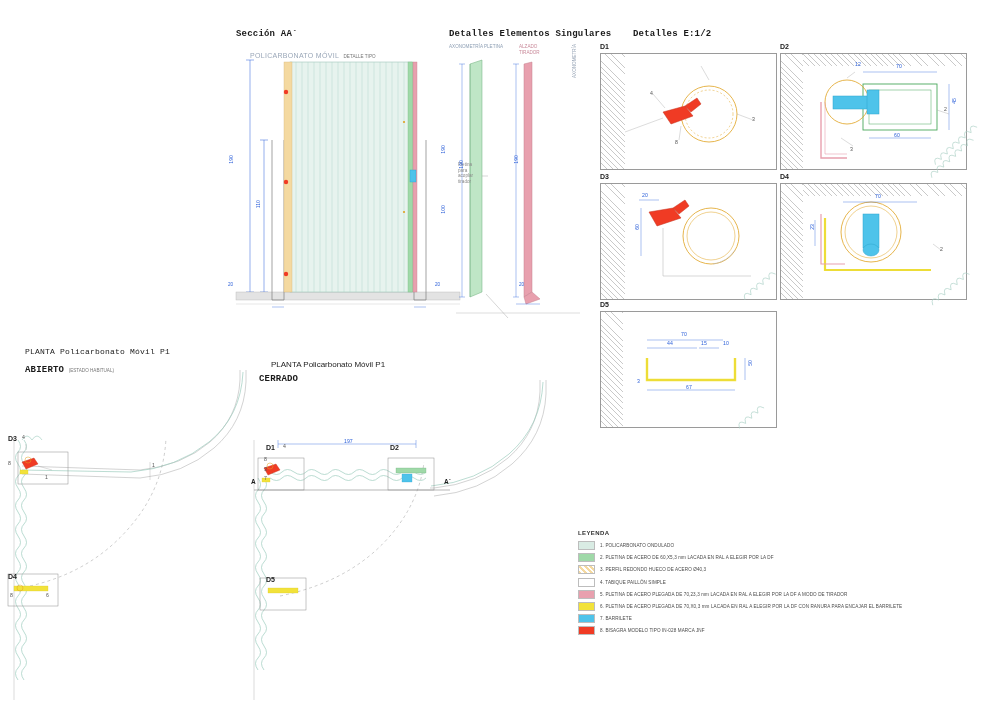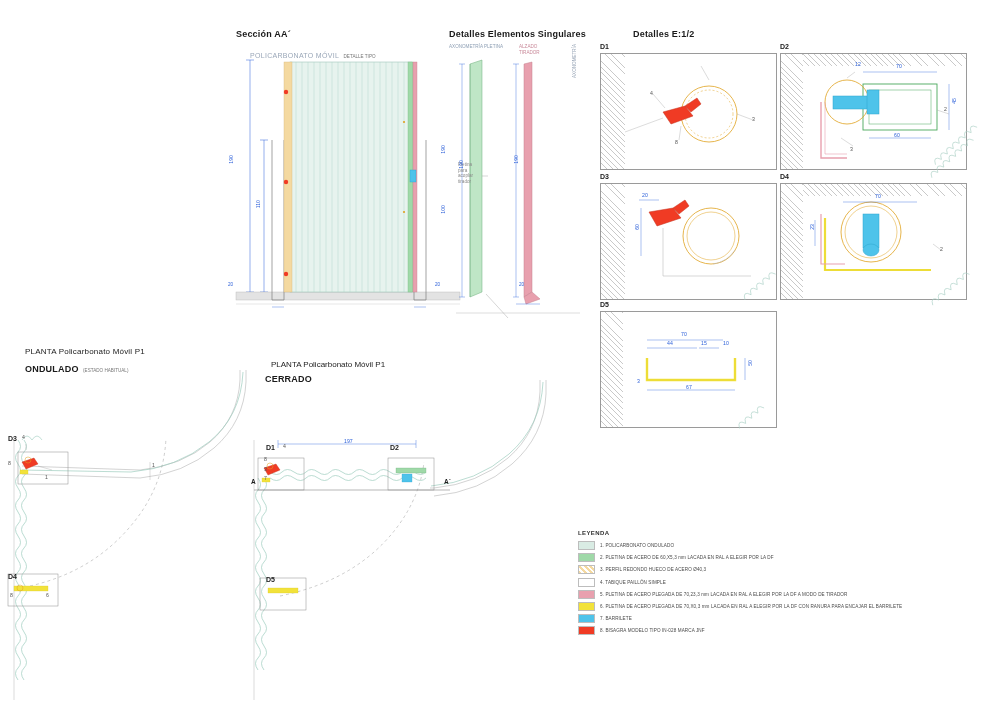--- a/index.html
+++ b/index.html
@@ -1,19 +1,19 @@
 <!DOCTYPE html>
 <html><head>
 <meta charset="utf-8">
 <style>
   html,body{margin:0;padding:0;background:#ffffff;}
   body{width:1000px;height:707px;position:relative;overflow:hidden;
        font-family:"Liberation Sans", sans-serif;color:#222;}
   .abs{position:absolute;}
-  .ttl{font-size:9px;font-weight:bold;letter-spacing:.2px;color:#1a1a1a;}
+  .ttl{font-size:9px;font-weight:bold;letter-spacing:.2px;color:#1a1a1a;font-family:Liberation Mono, monospace;}
   .sub{font-size:7px;color:#6d6d6d;letter-spacing:.3px;}
   .tiny{font-size:5.2px;color:#555;}
   .tiny2{font-size:4.6px;color:#777;}
   .dimtxt{font-size:5.2px;color:#2b5fd9;}
   .panelbox{position:absolute;border:0.7px solid #9a9a9a;background:#ffffff;}
   .hatch{background-image:repeating-linear-gradient(45deg,#c9c9c9 0 0.6px,transparent 0.6px 4px);}
   .dlabel{font-size:7px;font-weight:bold;color:#1a1a1a;}
   .legrow{display:flex;align-items:center;margin-bottom:3.2px;}
   .legsw{width:15px;height:7px;margin-right:5px;flex:none;border:0.5px solid #bdbdbd;}
   .legtx{font-size:4.6px;color:#4a4a4a;letter-spacing:.1px;}
@@ -254,21 +254,21 @@
   <span class="abs dimtxt" style="left:66px;top:28px;">44</span>
   <span class="abs dimtxt" style="left:100px;top:28px;">15</span>
   <span class="abs dimtxt" style="left:122px;top:28px;">10</span>
   <span class="abs dimtxt vtxt" style="left:146px;top:48px;">50</span>
   <span class="abs dimtxt" style="left:85px;top:72px;">67</span>
   <span class="abs dimtxt" style="left:36px;top:66px;">3</span>
 </div>
 
 <div class="abs ttl" style="left:25px;top:347px;font-weight:normal;font-size:8px;">PLANTA Policarbonato Móvil P1</div>
 <div class="abs" style="left:25px;top:358px;">
-  <span class="ttl">ONDULADO</span>
+  <span class="ttl">ABIERTO</span>
   <span class="tiny2">(ESTADO HABITUAL)</span>
 </div>
 
 <div class="abs" style="left:0px;top:370px;width:260px;height:337px;">
   <svg width="260" height="337" viewBox="0 0 260 337">
 
     <path d="M22 70 q5 -8 10 0 q5 -8 10 0" fill="none" stroke="#9ecdbf" stroke-width="0.6"></path>
     <g stroke="#9ecdbf" stroke-width="0.7" fill="none">
       <path d="M24 70 q5 7 0 12 q-5 5 0 12 q5 7 0 12 q-5 5 0 12 q5 7 0 12 q-5 5 0 12 q5 7 0 12 q-5 5 0 12
                q5 7 0 12 q-5 5 0 12 q5 7 0 12 q-5 5 0 12 q5 7 0 12 q-5 5 0 12 q5 7 0 12 q-5 5 0 12
@@ -309,21 +309,21 @@
 <div class="abs dlabel" style="left:8px;top:435px;">D3</div>
 <div class="abs dlabel" style="left:8px;top:573px;">D4</div>
 <div class="abs tiny" style="left:22px;top:434px;">4</div>
 <div class="abs tiny" style="left:8px;top:460px;">8</div>
 <div class="abs tiny" style="left:45px;top:474px;">1</div>
 <div class="abs tiny" style="left:10px;top:592px;">8</div>
 <div class="abs tiny" style="left:46px;top:592px;">6</div>
 <div class="abs tiny" style="left:152px;top:462px;">1</div>
 
 <div class="abs" style="left:271px;top:360px;font-size:8px;">PLANTA Policarbonato Móvil P1</div>
-<div class="abs ttl" style="left:265px;top:374px;">CERRADO</div>
+<div class="abs ttl" style="left:259px;top:374px;">CERRADO</div>
 
 <div class="abs" style="left:240px;top:380px;width:330px;height:327px;">
   <svg width="330" height="327" viewBox="0 0 330 327">
 
     <line x1="14" y1="60" x2="14" y2="320" stroke="#b5b5b5" stroke-width="0.5"></line>
     <g stroke="#9ecdbf" stroke-width="0.7" fill="none">
       <path d="M24 98 q5 7 0 12 q-5 5 0 12 q5 7 0 12 q-5 5 0 12 q5 7 0 12 q-5 5 0 12 q5 7 0 12 q-5 5 0 12
                q5 7 0 12 q-5 5 0 12 q5 7 0 12 q-5 5 0 12 q5 7 0 12 q-5 5 0 12 q5 7 0 12 q-5 5 0 12"></path>
       <path d="M18 98 q5 7 0 12 q-5 5 0 12 q5 7 0 12 q-5 5 0 12 q5 7 0 12 q-5 5 0 12 q5 7 0 12 q-5 5 0 12
                q5 7 0 12 q-5 5 0 12 q5 7 0 12 q-5 5 0 12 q5 7 0 12 q-5 5 0 12 q5 7 0 12 q-5 5 0 12"></path>

